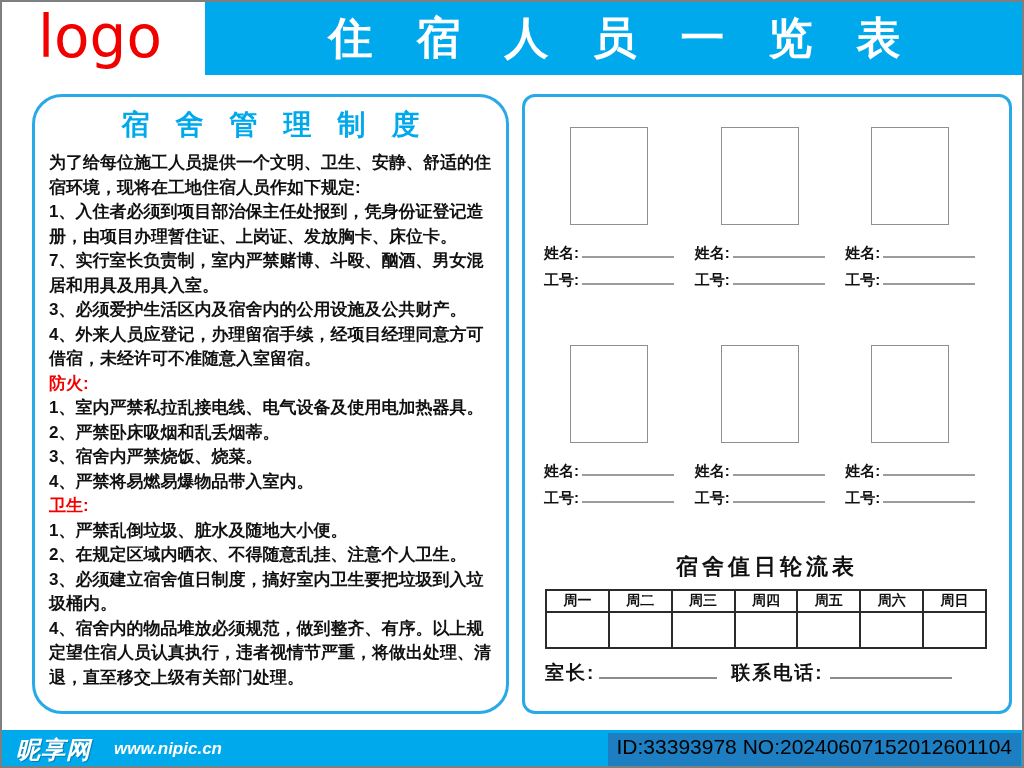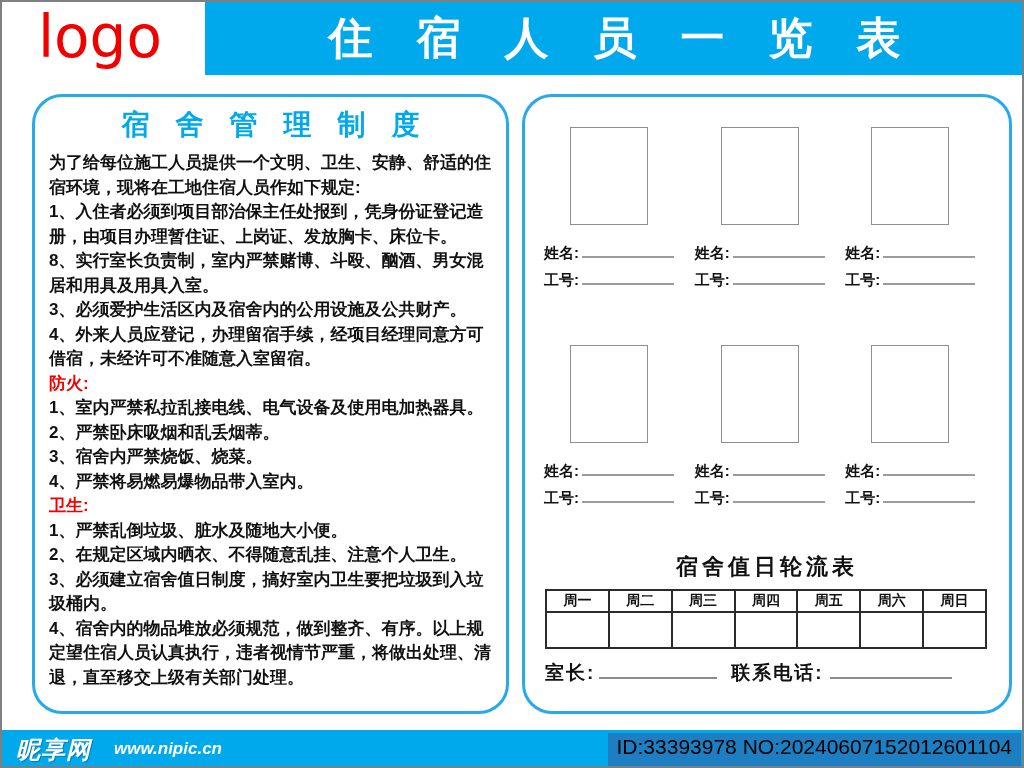--- a/index.html
+++ b/index.html
@@ -16,21 +16,21 @@
   .header-bar { position:absolute; left:203px; top:0; width:819px; height:73px;
                 background:var(--brand-blue,#00a9ec);
                 display:flex; align-items:center; justify-content:center; }
   .header-title { color:#fff; font-size:44px; font-weight:bold; white-space:nowrap;
                   letter-spacing:44px; margin-right:-44px;font-family:Liberation Serif, serif; }
 
   
   .panel { position:absolute; top:92px; height:620px; background:#fff;
            border:3px solid var(--panel-border,#29a9e8); border-radius:30px; }
   .rules-panel  { left:30px;  width:477px; padding:9px 14px 0 14px; }
-  .roster-panel { left:520px; width:490px; }
+  .roster-panel { left:520px; width:490px;border-radius:13px; }
 
   .rules-title-row { text-align:center; }
   .rules-title { color:var(--brand-blue,#00a9ec); font-size:28px; font-weight:bold;
                  letter-spacing:26px; margin-right:-26px; white-space:nowrap; }
   .rules-body { margin-top:7px; }
   .rule-text    { font-size:17px; line-height:24.5px; font-weight:bold; color:#111; }
   .rule-heading { font-size:17px; line-height:24.5px; font-weight:bold;
                   color:var(--accent-red,#f20000); }
 
   
@@ -86,21 +86,21 @@
     <span class="header-title">住宿人员一览表</span>
   </div>
 
   <div class="panel rules-panel">
     <div class="rules-title-row">
       <span class="rules-title">宿舍管理制度</span>
     </div>
     <div class="rules-body" id="rules-body">
       <p class="rule-text">为了给每位施工人员提供一个文明、卫生、安静、舒适的住宿环境，现将在工地住宿人员作如下规定:</p>
         <p class="rule-text">1、入住者必须到项目部治保主任处报到，凭身份证登记造册，由项目办理暂住证、上岗证、发放胸卡、床位卡。</p>
-        <p class="rule-text">8、实行室长负责制，室内严禁赌博、斗殴、酗酒、男女混居和用具及用具入室。</p>
+        <p class="rule-text">7、实行室长负责制，室内严禁赌博、斗殴、酗酒、男女混居和用具及用具入室。</p>
         <p class="rule-text">3、必须爱护生活区内及宿舍内的公用设施及公共财产。</p>
         <p class="rule-text">4、外来人员应登记，办理留宿手续，经项目经理同意方可借宿，未经许可不准随意入室留宿。</p>
         <p class="rule-heading">防火:</p>
         <p class="rule-text">1、室内严禁私拉乱接电线、电气设备及使用电加热器具。</p>
         <p class="rule-text">2、严禁卧床吸烟和乱丢烟蒂。</p>
         <p class="rule-text">3、宿舍内严禁烧饭、烧菜。</p>
         <p class="rule-text">4、严禁将易燃易爆物品带入室内。</p>
         <p class="rule-heading">卫生:</p>
         <p class="rule-text">1、严禁乱倒垃圾、脏水及随地大小便。</p>
         <p class="rule-text">2、在规定区域内晒衣、不得随意乱挂、注意个人卫生。</p>

